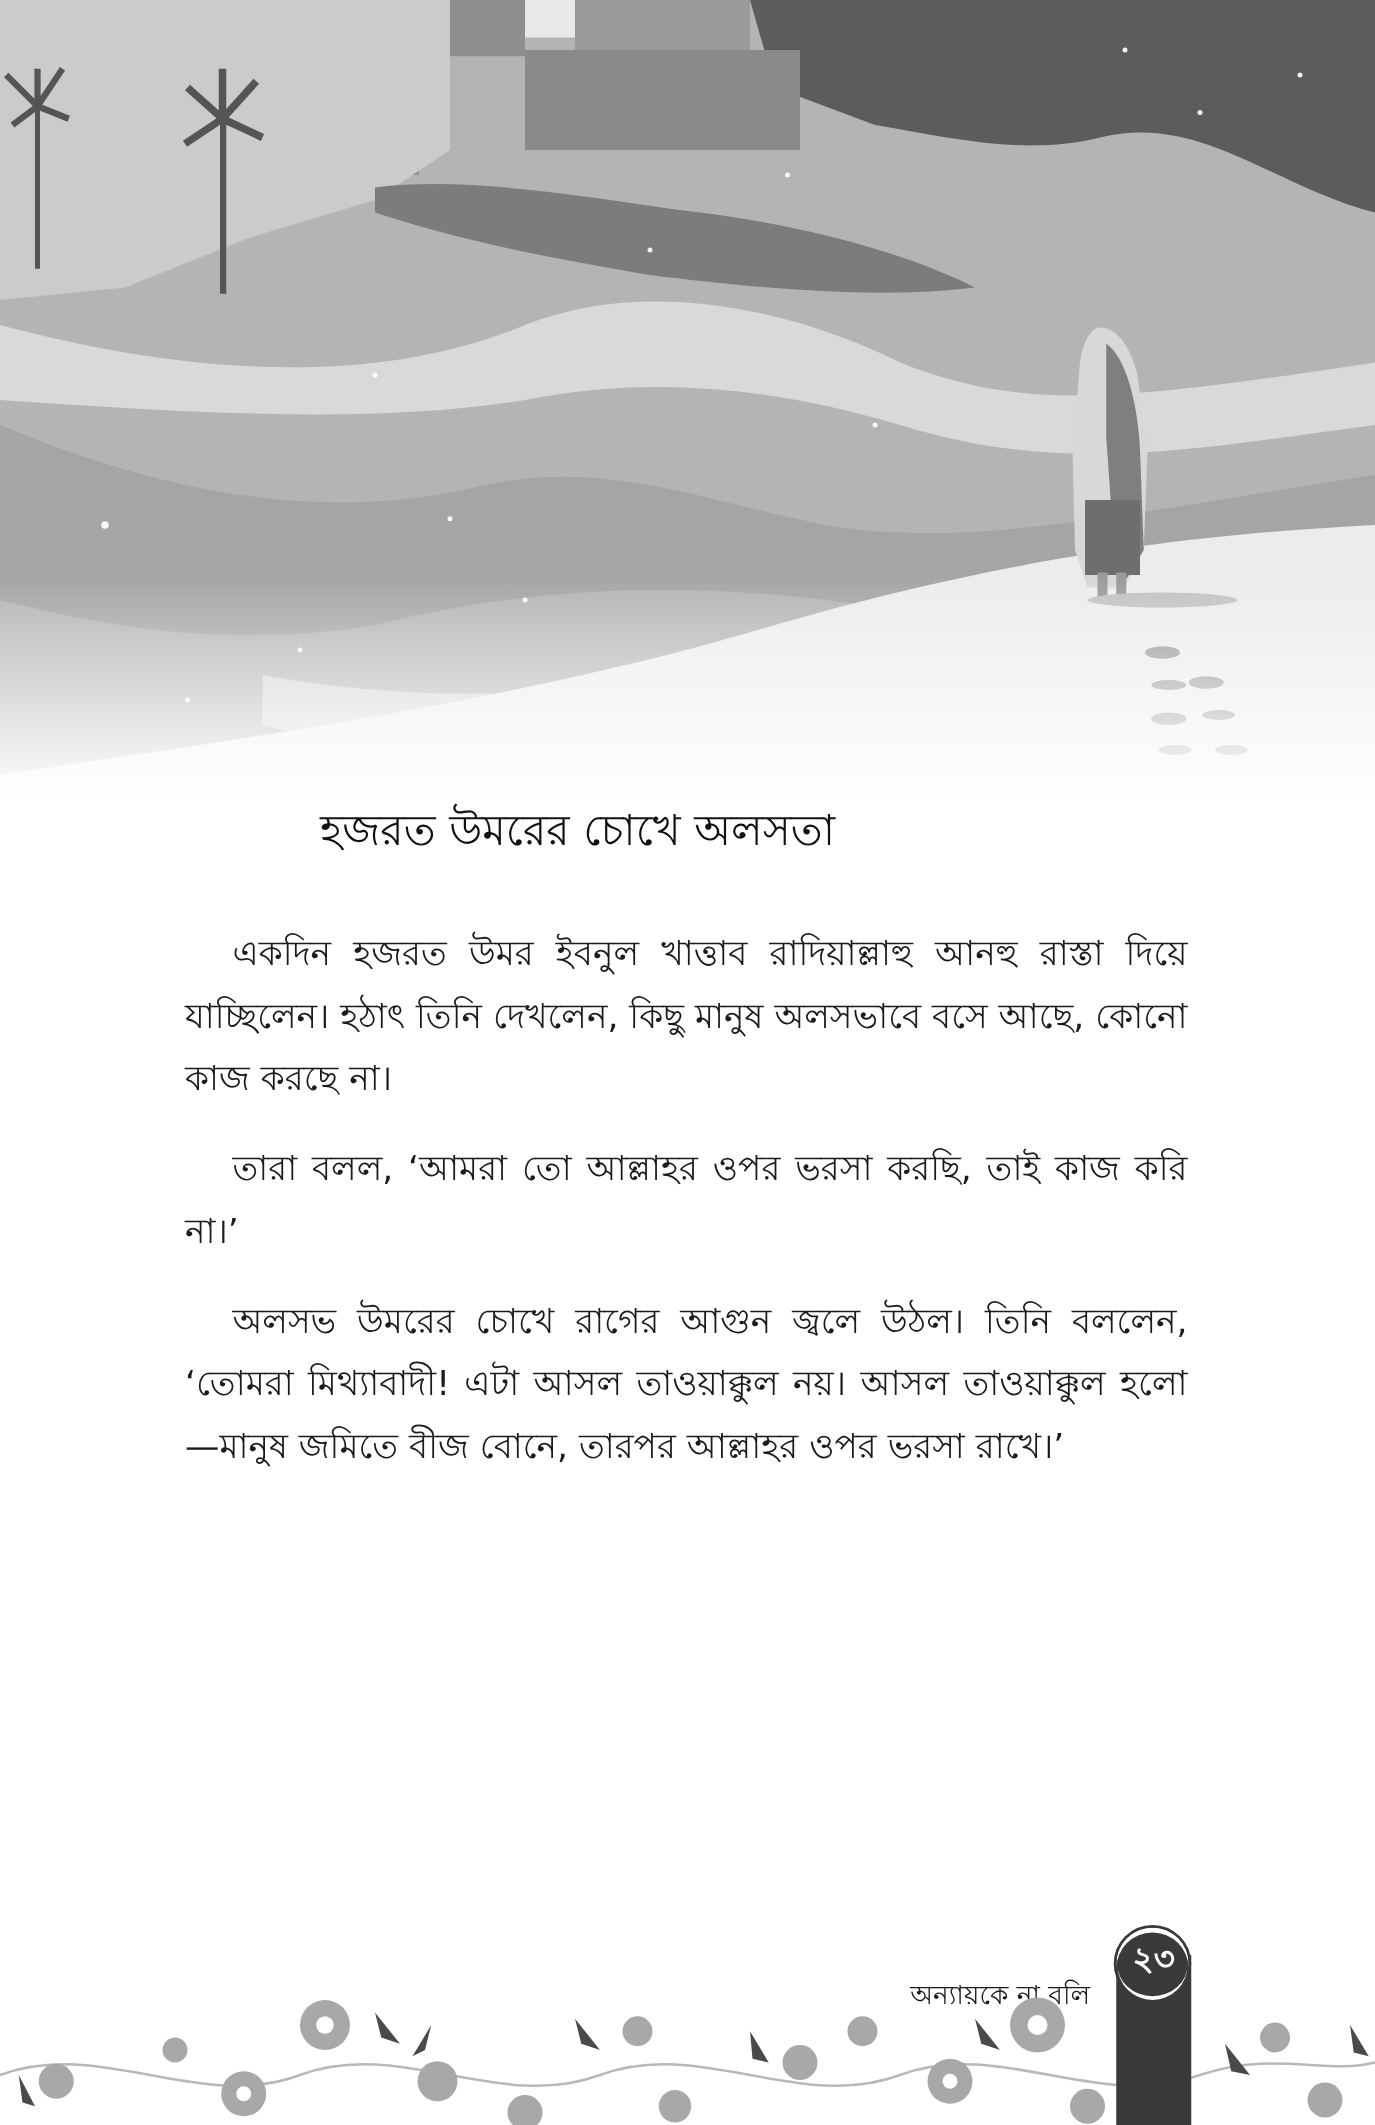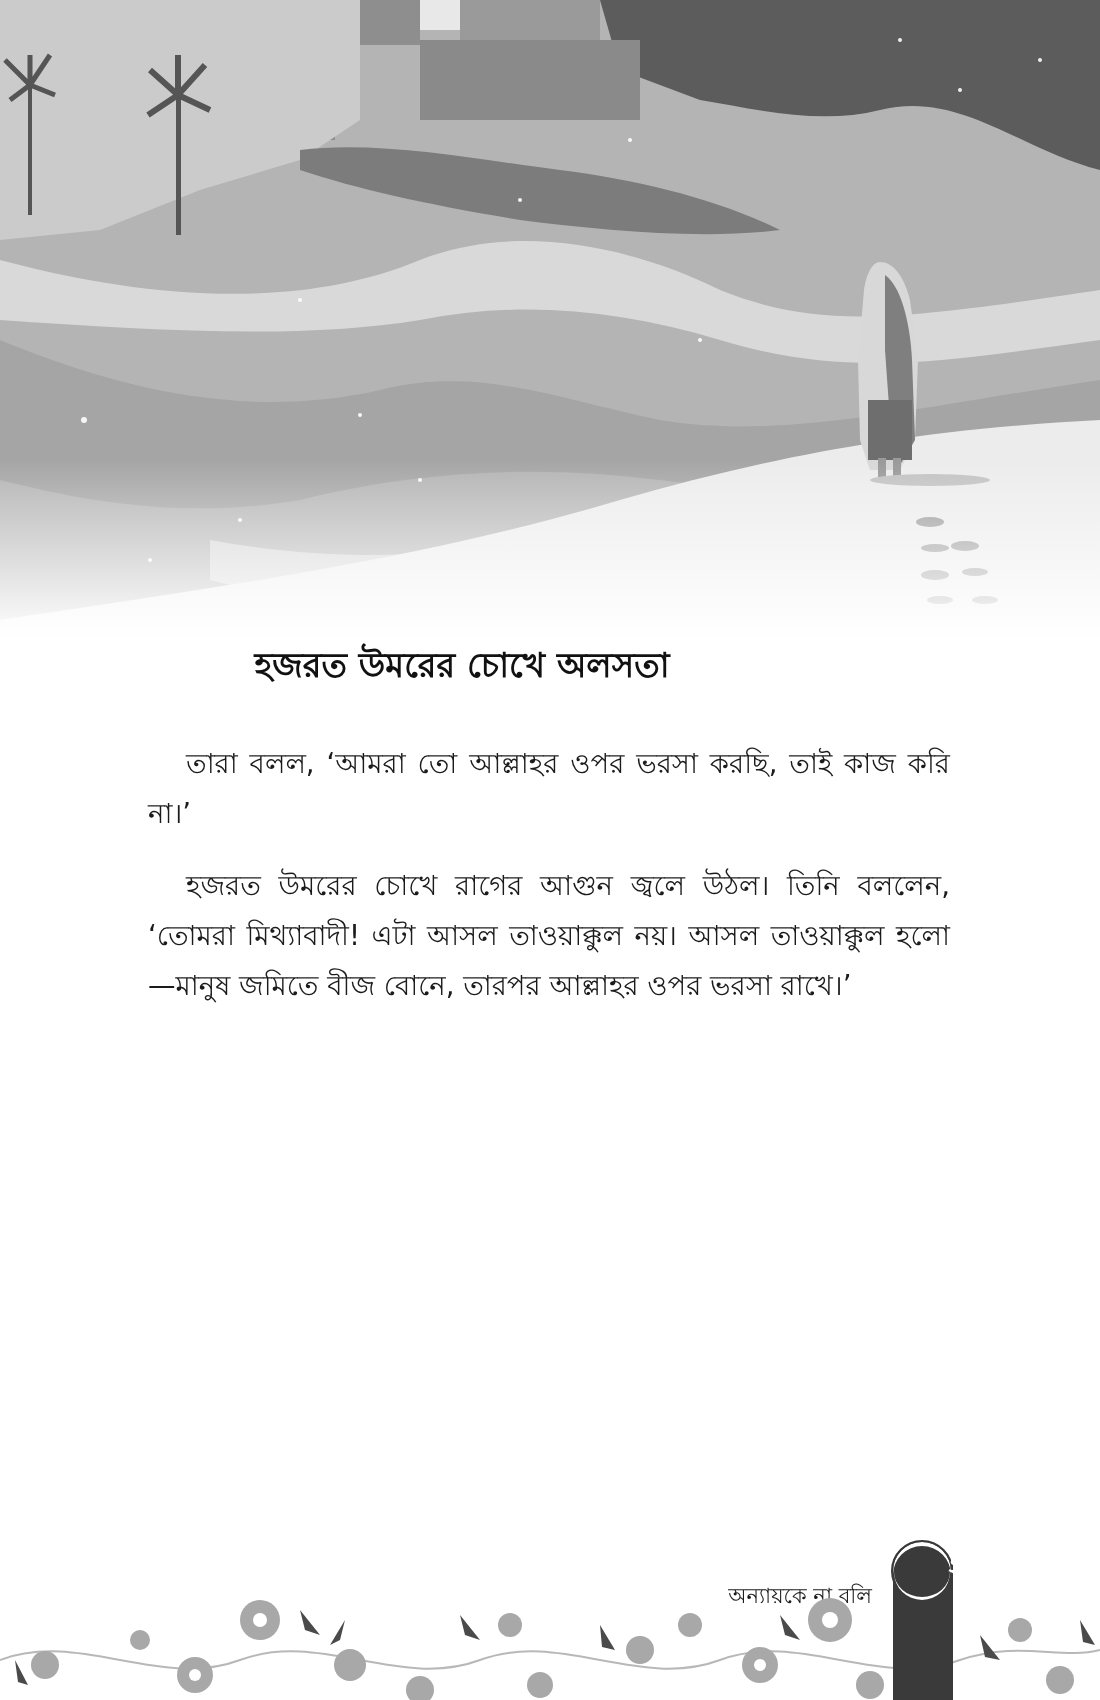--- a/index.html
+++ b/index.html
@@ -26,21 +26,21 @@
     .illustration svg { display: block; }
 
     
     .chapter-title {
       position: absolute;
       top: 640px;
       left: 0;
       width: 924px;
       text-align: center;
       font-size: 34px;
-      font-weight: bold;
+      font-weight: normal;
       line-height: 50px;
       color: #111;
     }
 
     
     .body-text {
       position: absolute;
       top: 738px;
       left: 148px;
       width: 802px;
@@ -100,21 +100,20 @@
     }
     .page-number-tab .num {
       position: absolute;
       left: 0; top: 6px;
       width: 60px;
       text-align: center;
       font-size: 26px;
       line-height: 44px;
       color: #ffffff;
       font-weight: bold;
-      padding-left: 41px;
     }
     .floral-border {
       position: absolute;
       left: 0; top: 1590px;
       width: 1100px; height: 110px;
     }
   </style>
 </head>
 <body>
 
@@ -190,22 +189,23 @@
       <ellipse cx="985" cy="600" rx="13" ry="4"></ellipse>
     </g>
 
     <rect x="0" y="460" width="1100" height="180" fill="url(#fadeBottom)"></rect>
   </svg>
 </div>
 
 <h1 class="chapter-title" style="margin:0;">হজরত উমরের চোখে অলসতা</h1>
 
 <div class="body-text">
+  <p>একদিন হজরত উমর ইবনুল খাত্তাব রাদিয়াল্লাহু আনহু রাস্তা দিয়ে যাচ্ছিলেন। হঠাৎ তিনি দেখলেন, কিছু মানুষ অলসভাবে বসে আছে, কোনো কাজ করছে না।</p>
   <p>তারা বলল, ‘আমরা তো আল্লাহর ওপর ভরসা করছি, তাই কাজ করি না।’</p>
-  <p>হজরত উমরের চোখে রাগের আগুন জ্বলে উঠল। তিনি বললেন, ‘তোমরা মিথ্যাবাদী! এটা আসল তাওয়াক্কুল নয়। আসল তাওয়াক্কুল হলো—মানুষ জমিতে বীজ বোনে, তারপর আল্লাহর ওপর ভরসা রাখে।’</p>
+  <p>অলসভ উমরের চোখে রাগের আগুন জ্বলে উঠল। তিনি বললেন, ‘তোমরা মিথ্যাবাদী! এটা আসল তাওয়াক্কুল নয়। আসল তাওয়াক্কুল হলো—মানুষ জমিতে বীজ বোনে, তারপর আল্লাহর ওপর ভরসা রাখে।’</p>
 </div>
 
 <div class="running-footer">অন্যায়কে না বলি</div>
 
 <svg class="floral-border" viewBox="0 0 1100 110" xmlns="http://www.w3.org/2000/svg">
   <path d="M0 70 C80 40 160 100 240 70 C320 40 400 100 480 70 C560 40 640 100 720 70 C800 40 880 100 960 70 C1020 50 1060 70 1100 60" stroke="#b8b8b8" stroke-width="2" fill="none"></path>
   <g fill="#a8a8a8">
     <circle cx="45" cy="75" r="14"></circle>
       <circle cx="140" cy="50" r="10"></circle>
     <circle cx="260" cy="30" r="20"></circle>

